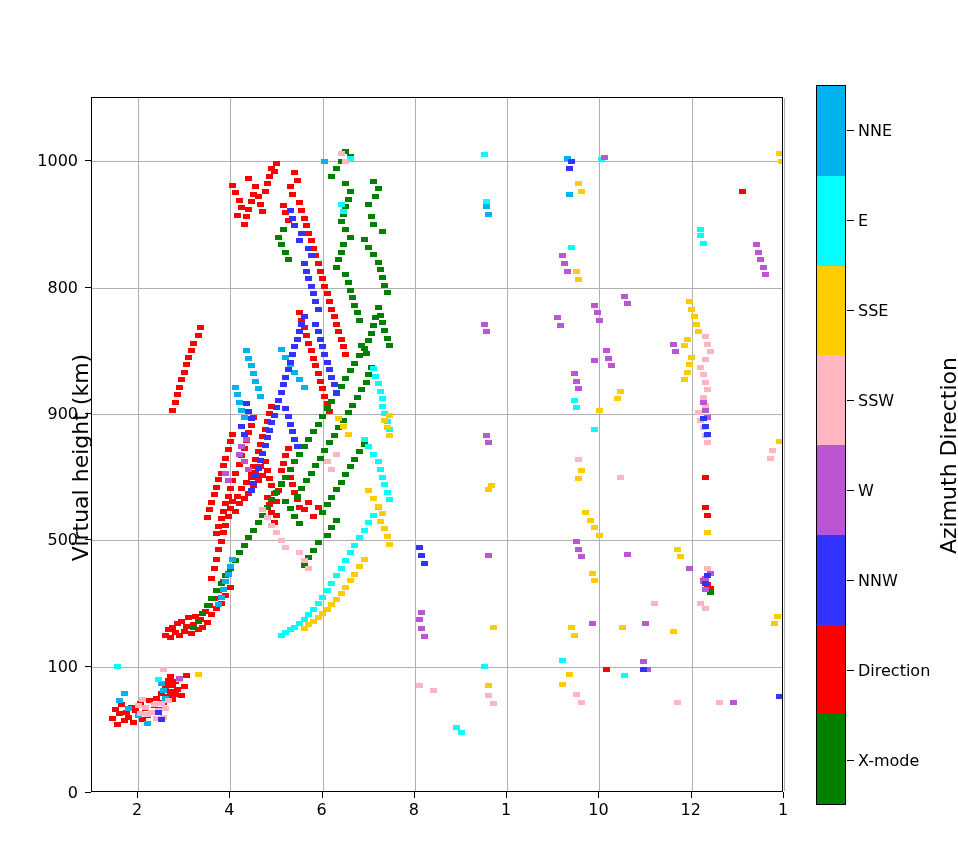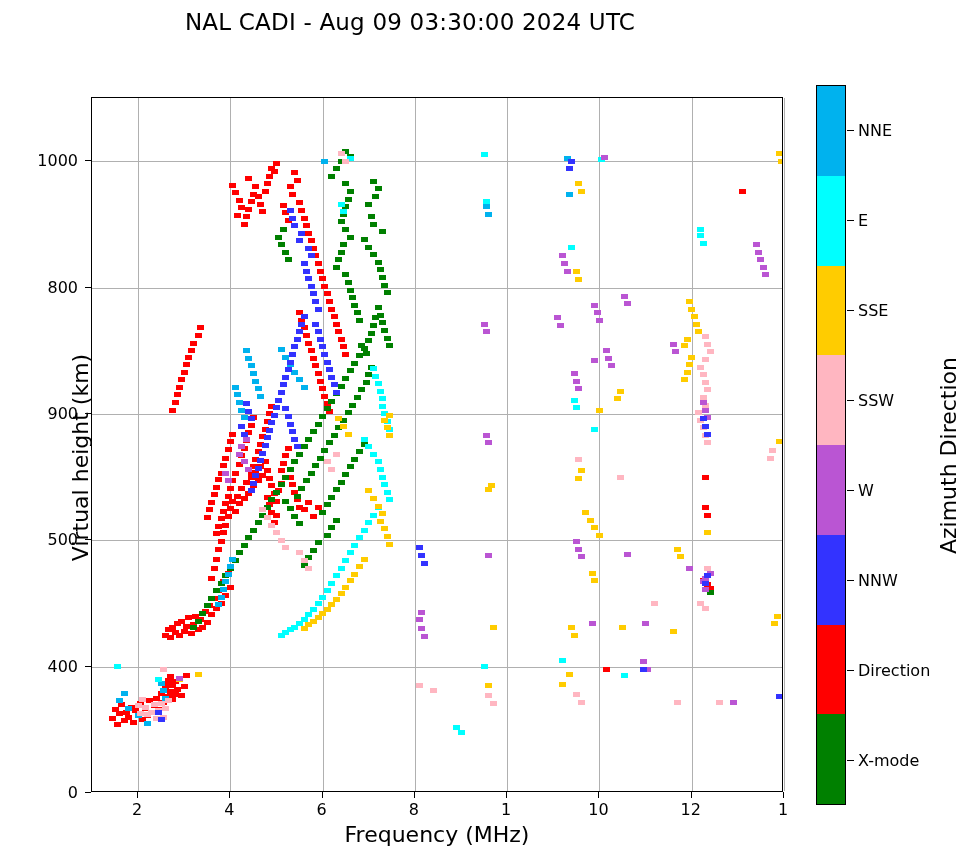--- a/index.html
+++ b/index.html
@@ -44,21 +44,20 @@
          font-size:16px;white-space:nowrap;}
   #cbar-title{position:absolute;left:768px;top:443px;width:360px;
               text-align:center;font-size:22px;
               transform:rotate(-90deg);transform-origin:center center;}
 </style>
 </head>
 <body>
 
 <div id="fig">
 
-  <div id="title">NAL CADI - Aug 09 03:30:00 2024 UTC</div>
 
   <div id="axes">
     <div id="grid">
         <div class="vg" style="left: 46.1333px;"></div>
         <div class="vg" style="left: 138.4px;"></div>
         <div class="vg" style="left: 230.667px;"></div>
         <div class="vg" style="left: 322.933px;"></div>
         <div class="vg" style="left: 415.2px;"></div>
         <div class="vg" style="left: 507.467px;"></div>
         <div class="vg" style="left: 599.733px;"></div>
@@ -824,32 +823,31 @@
       <div class="xlab" style="left: 598.467px;">10</div>
       <div class="xtick" style="left: 690.733px;"></div>
       <div class="xlab" style="left: 690.733px;">12</div>
       <div class="xtick" style="left: 783px;"></div>
       <div class="xlab" style="left: 783px;">1</div>
     </div>
   <div id="yticks-wrap">
       <div class="ytick" style="top: 792px;"></div>
       <div class="ylab" style="top: 792px;">0</div>
       <div class="ytick" style="top: 665.636px;"></div>
-      <div class="ylab" style="top: 665.636px;">400</div>
+      <div class="ylab" style="top: 665.636px;">100</div>
       <div class="ytick" style="top: 539.273px;"></div>
       <div class="ylab" style="top: 539.273px;">500</div>
       <div class="ytick" style="top: 412.909px;"></div>
       <div class="ylab" style="top: 412.909px;">900</div>
       <div class="ytick" style="top: 286.545px;"></div>
       <div class="ylab" style="top: 286.545px;">800</div>
       <div class="ytick" style="top: 160.182px;"></div>
       <div class="ylab" style="top: 160.182px;">1000</div>
     </div>
 
-  <div id="xaxis-title">Frequency (MHz)</div>
   <div id="yaxis-title">Virtual height (km)</div>
 
   <div id="cbar">
       <span style="background: rgb(0, 178, 238); height: 12.5%;"></span>
       <span style="background: rgb(0, 255, 255); height: 12.5%;"></span>
       <span style="background: rgb(255, 204, 0); height: 12.5%;"></span>
       <span style="background: rgb(255, 182, 193); height: 12.5%;"></span>
       <span style="background: rgb(186, 85, 211); height: 12.5%;"></span>
       <span style="background: rgb(51, 51, 255); height: 12.5%;"></span>
       <span style="background: rgb(255, 0, 0); height: 12.5%;"></span>

